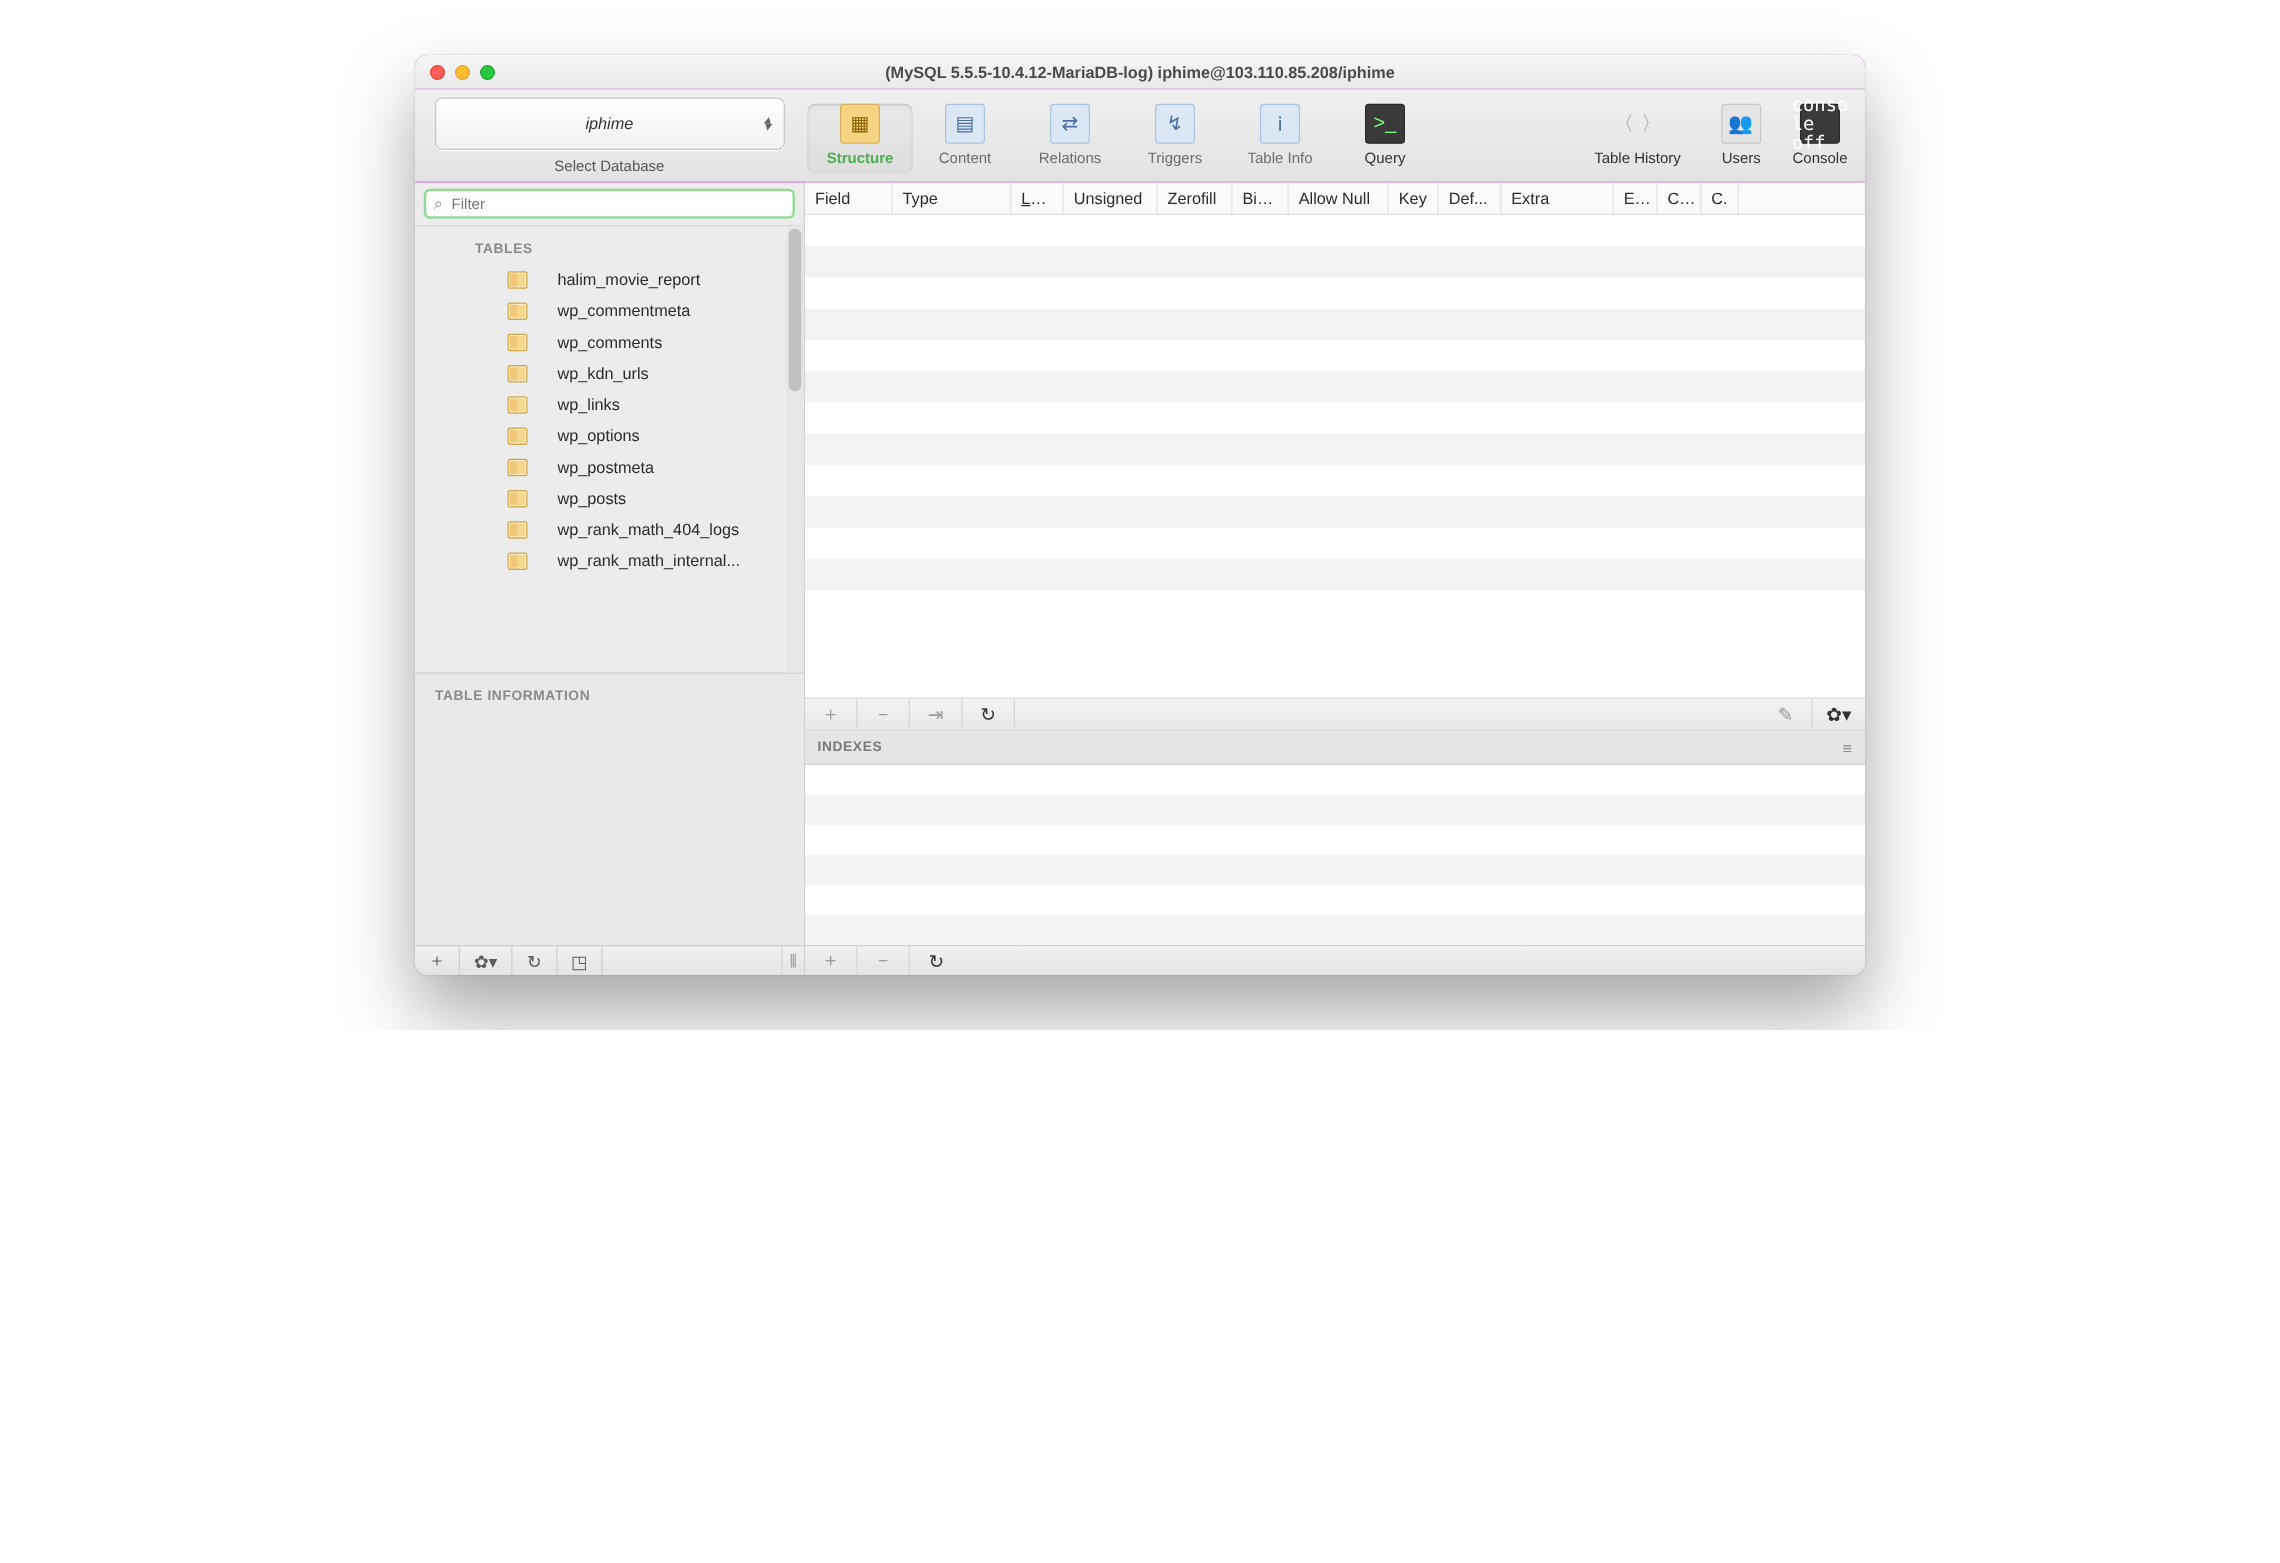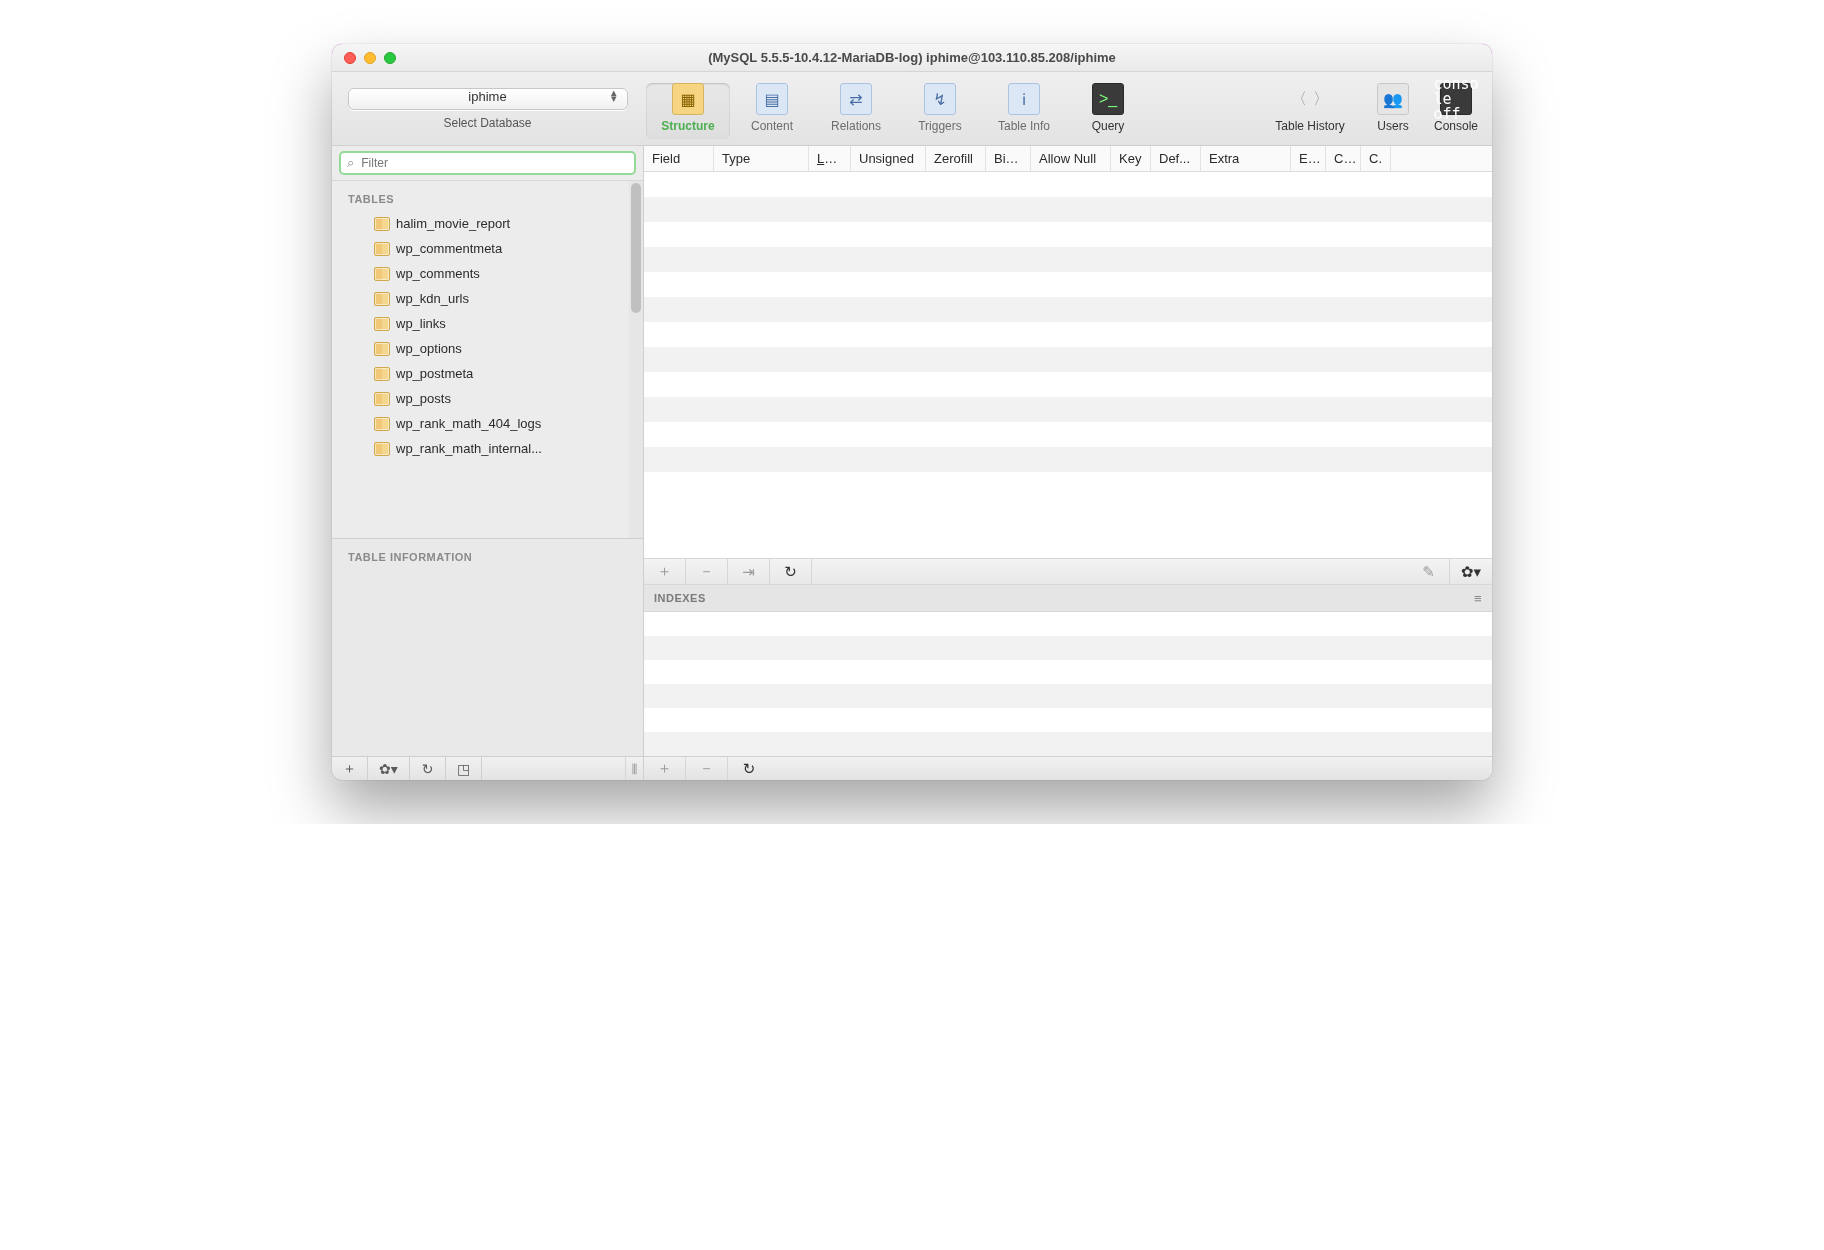--- a/index.html
+++ b/index.html
@@ -14,21 +14,21 @@
   .titlebar { height:28px; display:flex; align-items:center; position:relative; background:linear-gradient(#f6f6f6,#e9e9e9); border-bottom:1px solid #d5d5d5;}
   .lights { display:flex; gap:8px; margin-left:12px;}
   .light { width:12px; height:12px; border-radius:50%; }
   .light.red{background:#ff5f57;border:1px solid #e33e32;}
   .light.yellow{background:#febc2e;border:1px solid #e0a528;}
   .light.green{background:#28c840;border:1px solid #23a733;}
   .title { position:absolute; left:0; right:0; text-align:center; font-size:13px; font-weight:700; color:#4a4a4a;}
   
   .toolbar { height:74px; display:flex; align-items:stretch; background:linear-gradient(#efefef,#e3e3e3); border-bottom:1px solid #cfcfcf;}
   .db-select { width:312px; display:flex; flex-direction:column; align-items:center; justify-content:center; gap:2px; border-right:1px solid rgba(0,0,0,0); }
-  .db-combo { width:280px; height:22px; background:linear-gradient(#ffffff,#f1f1f1); border:1px solid #c7c7c7; border-radius:6px; display:flex; align-items:flex-start; justify-content:center; position:relative; font-size:13px; color:#333; box-shadow:0 1px 0 #fff;}
+  .db-combo { width:280px; height:42px; background:linear-gradient(#ffffff,#f1f1f1); border:1px solid #c7c7c7; border-radius:6px; display:flex; align-items:center; justify-content:center; position:relative; font-size:13px; color:#333; box-shadow:0 1px 0 #fff;font-style:italic;}
   .db-combo .arrows{ position:absolute; right:10px; color:#666; font-size:11px; line-height:6px; display:flex; flex-direction:column;}
   .db-sel-label{ font-size:12px; color:#555; margin-top:4px;}
   .tool-group{ display:flex; align-items:flex-end; padding:6px 2px; }
   .tool-btn{ width:84px; display:flex; flex-direction:column; align-items:center; justify-content:flex-end; gap:4px; padding-bottom:6px; color:#6d6d6d; font-size:12px; border-radius:6px; }
   .tool-btn.active{ background:linear-gradient(#e8e8e8,#dedede); box-shadow:inset 0 1px 2px rgba(0,0,0,0.2); }
   .tool-btn.active .tlabel{ color:#4CAF50; font-weight:600;}
   .tool-icon{ width:32px; height:32px; background:#f5d482; border-radius:3px; display:flex; align-items:center;justify-content:center; font-size:16px; color:#8a6300; border:1px solid #d6b45f;}
   .tool-icon.blue{ background:#dce7f5; border-color:#a9c3e0; color:#4a6fa5;}
   .tool-icon.dark{ background:#3a3a3a; border-color:#2a2a2a; color:#7cff7c;}
   .tool-icon.gray{ background:#e5e5e5; border-color:#c8c8c8;}
@@ -37,24 +37,24 @@
   .history-arrows{ display:flex; gap:6px; align-items:center; justify-content:center; height:32px;}
   .arrow-btn{ font-size:16px; color:#9a9a9a; }
   
   .body{ flex:1; display:flex; overflow:hidden;}
   
   .sidebar{ width:312px; background:#ececec; display:flex; flex-direction:column; border-right:1px solid #cfcfcf;}
   .filter-wrap{ padding:5px 7px; border-bottom:1px solid #d7d7d7;}
   .filter{ height:24px; background:#fff; border:2px solid #92da96; border-radius:5px; display:flex; align-items:center; padding:0 6px;}
   .filter input{ border:none; outline:none; flex:1; font-size:12px; color:#333; background:transparent;}
   .filter .mag{ color:#8a8a8a; font-size:13px; margin-right:5px;}
-  .list-area{ flex:1; display:flex; overflow:hidden;}
+  .list-area{ flex:1; display:flex; overflow:hidden;padding-left:32px;}
   .table-list{ flex:1; overflow:auto; padding-top:8px;}
   .section-head{ font-size:11px; letter-spacing:0.5px; color:#8a8a8a; font-weight:700; padding:4px 16px 6px;}
-  .tbl-item{ display:flex; align-items:center; gap:6px; padding:3px 14px 3px 42px; font-size:13px; color:#2b2b2b; height:25px;}
+  .tbl-item{ display:flex; align-items:center; gap:24px; padding:3px 14px 3px 42px; font-size:13px; color:#2b2b2b; height:25px;}
   .tbl-ico{ width:16px; height:14px; background:linear-gradient(90deg,#f1c877 50%,#f4d68f 50%); border:1px solid #cfa84c; border-radius:2px; box-shadow:inset 0 0 0 1px rgba(255,255,255,0.5);}
   .vscroll{ width:14px; background:#e6e6e6; position:relative;}
   .vscroll .thumb{ position:absolute; left:2px; right:2px; top:2px; height:130px; background:#c0c0c0; border-radius:10px;}
   .table-info{ height:218px; border-top:1px solid #cfcfcf; background:#e9e9e9; padding:12px 16px; font-size:11px; letter-spacing:0.5px; color:#8a8a8a; font-weight:700;}
   .sidebar-footer{ height:24px; display:flex; align-items:stretch; background:linear-gradient(#f1f1f1,#e3e3e3); border-top:1px solid #cfcfcf;}
   .sf-btn{ width:42px; display:flex; align-items:center; justify-content:center; border-right:1px solid #cfcfcf; color:#5a5a5a; font-size:14px;}
   .sf-btn.thin{width:36px;}
   .sf-spacer{flex:1;}
   .sf-grip{ width:18px; display:flex; align-items:center; justify-content:center; color:#8a8a8a; font-size:12px; border-left:1px solid #d6d6d6;}
   

